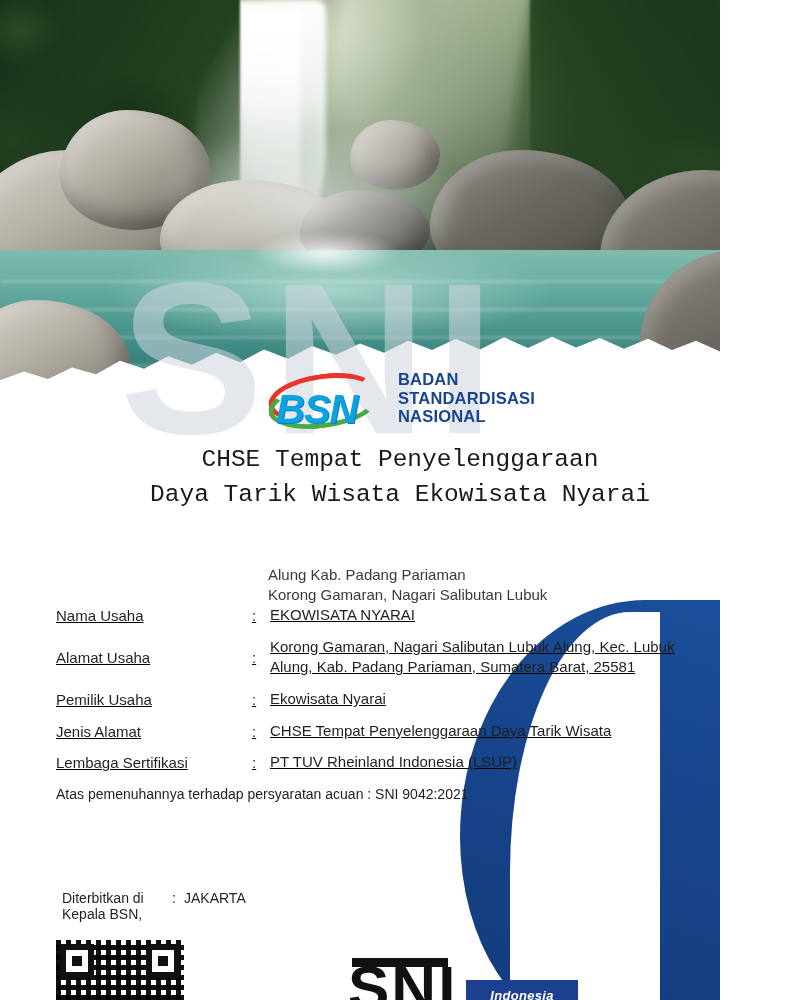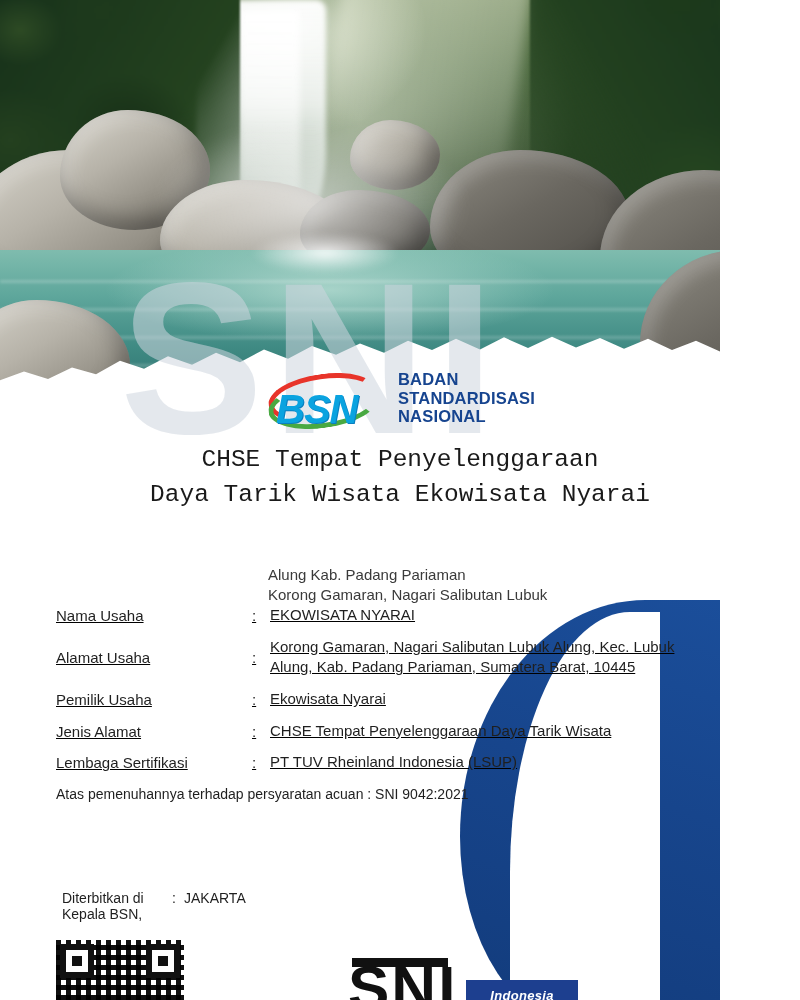--- a/index.html
+++ b/index.html
@@ -336,21 +336,21 @@
 
   <div class="fields">
     <div class="field-row">
       <div class="field-label">Nama Usaha</div>
       <div class="field-colon">:</div>
       <div class="field-value">EKOWISATA NYARAI</div>
     </div>
     <div class="field-row">
       <div class="field-label">Alamat Usaha</div>
       <div class="field-colon">:</div>
-      <div class="field-value" style="max-width:432px;">Korong Gamaran, Nagari Salibutan Lubuk Alung, Kec. Lubuk Alung, Kab. Padang Pariaman, Sumatera Barat, 10445</div>
+      <div class="field-value" style="max-width:432px;">Korong Gamaran, Nagari Salibutan Lubuk Alung, Kec. Lubuk Alung, Kab. Padang Pariaman, Sumatera Barat, 25581</div>
     </div>
     <div class="field-row">
       <div class="field-label">Pemilik Usaha</div>
       <div class="field-colon">:</div>
       <div class="field-value">Ekowisata Nyarai</div>
     </div>
     <div class="field-row">
       <div class="field-label">Jenis Alamat</div>
       <div class="field-colon">:</div>
       <div class="field-value">CHSE Tempat Penyelenggaraan Daya Tarik Wisata</div>

